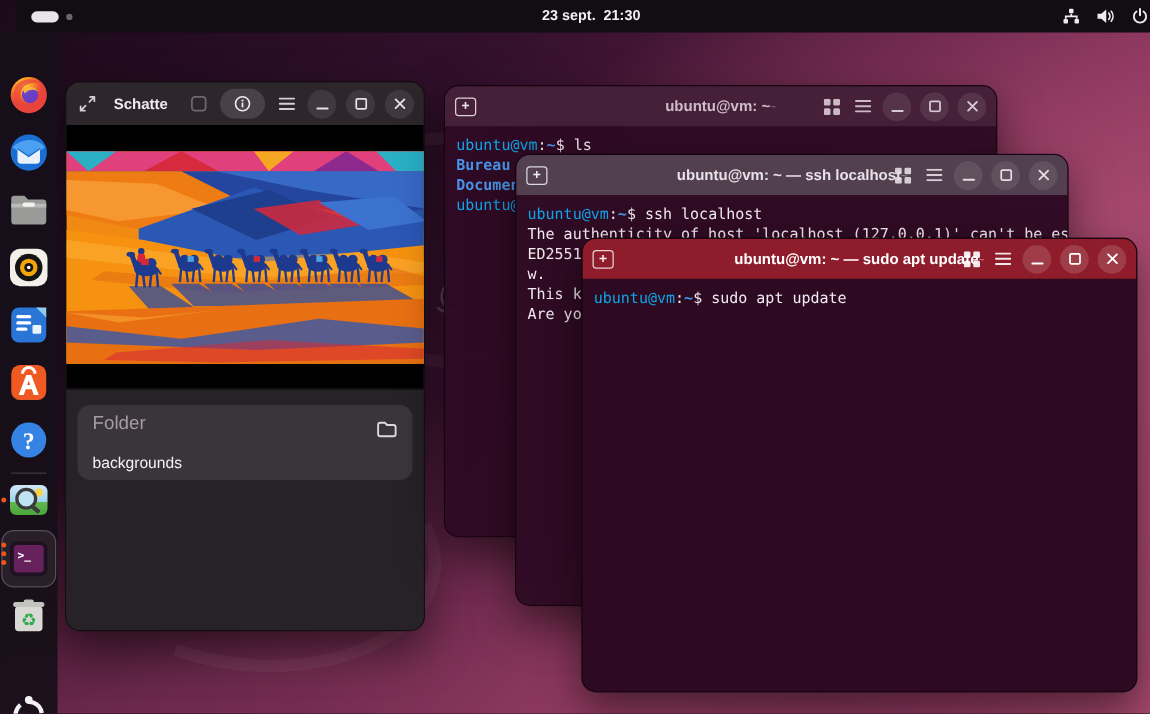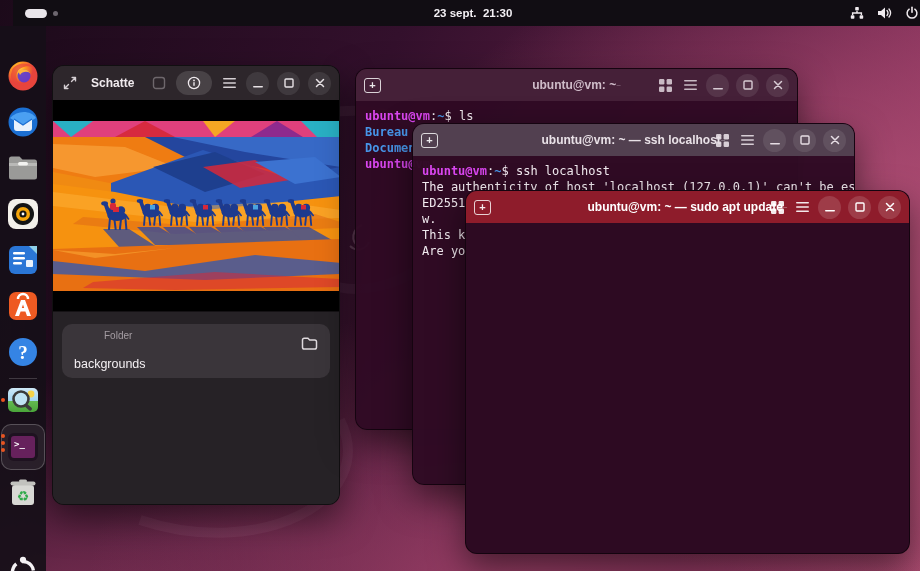--- a/index.html
+++ b/index.html
@@ -54,40 +54,40 @@
   #viewer .spacer{flex:1;}
   .pillbtn{width:36px;height:24px;border-radius:13px;background:rgba(255,255,255,.13);
     display:flex;align-items:center;justify-content:center;cursor:pointer;flex:none;}
   .faint{opacity:.35;}
   #viewer .vimg{position:relative;height:211px;background:#000;}
   #viewer .art{position:absolute;left:0;top:21px;width:288px;height:170px;}
   #viewer .vprops{position:relative;height:195px;background:#262226;
     border-top:1px solid #151215;padding-top:12px;box-sizing:border-box;}
   .pcard{position:relative;margin:0 9px;background:#3a353a;border-radius:10px;}
   .pcard .row{position:relative;padding:6px 12px 7px 12px;}
-  .pcard .lbl{font-size:10px;color:#a59da3;margin-left:30px;}
+  .pcard .lbl{font-size:15px;color:#a59da3;}
   .pcard .val{font-size:12.5px;color:#f4f0f3;margin-top:16px;}
   .rowline{height:1px;background:#4b464b;margin:0 0;}
   #folder-card{margin-bottom:13px;}
   #folder-card .openbtn{position:absolute;right:12px;top:12px;cursor:pointer;}
 
   
   .term .thead{height:32px;display:flex;align-items:center;padding:0 8px;position:relative;}
   .ttitle{position:absolute;left:0;right:0;top:0;height:32px;display:flex;
     align-items:center;justify-content:center;pointer-events:none;}
   .ttitle .main{font-size:12px;font-weight:bold;line-height:12px;}
   .ttitle .sub{font-size:8px;line-height:7px;opacity:.55;}
   .hbtns{margin-left:auto;display:flex;align-items:center;gap:7px;z-index:2;}
   .newtab{z-index:2;width:17px;height:15px;border:1.6px solid rgba(255,255,255,.8);
     border-radius:3px;color:rgba(255,255,255,.9);font-size:11px;line-height:13px;
     text-align:center;cursor:pointer;box-sizing:border-box;font-weight:bold;}
   .tbody{padding:7px 9px;font-family:"DejaVu Sans Mono","Liberation Mono",monospace;
     font-size:12px;line-height:16px;cursor:text;}
   .tline{white-space:pre;}
-  .seg-g{color:#d946ef;font-weight:bold;text-align:right;}
+  .seg-g{color:#0ea5e9;font-weight:normal;text-align:right;}
   .seg-b{color:#4795e8;font-weight:bold;}
   .seg-w{color:#f2ebf0;}
   .cursor{display:inline-block;width:7px;height:13px;background:#fff;vertical-align:-2px;}
 
   #t1{left:355px;top:68px;width:443px;height:362px;background:rgba(47,10,36,.97);z-index:20;}
   #t1 .thead{background:#452038;color:#cfbcc9;}
   #t2{left:412px;top:123px;width:443px;height:362px;background:rgba(48,11,37,.98);z-index:30;}
   #t2 .thead{background:#524050;color:#e9e1e7;}
   #t3{left:465px;top:190px;width:445px;height:364px;background:#2d0a22;z-index:40;}
   #t3 .thead{background:#8E1C2B;color:#ffffff;}
@@ -509,16 +509,17 @@
             </svg>
           </span>
         <span class="hbtn">
             <svg width="10" height="10" viewBox="0 0 10 10" stroke="#fff" stroke-width="1.5" stroke-linecap="round">
               <path d="M1.5 1.5 L8.5 8.5 M8.5 1.5 L1.5 8.5"></path>
             </svg>
           </span>
       </span>
     </div>
     <div class="tbody">
+        <div class="tline"><span class="seg-g">ubuntu@vm</span><span class="seg-w">:</span><span class="seg-b">~</span><span class="seg-w">$ sudo apt update</span></div>
       </div>
   </div>
 
 </div>
 
 </body></html>

